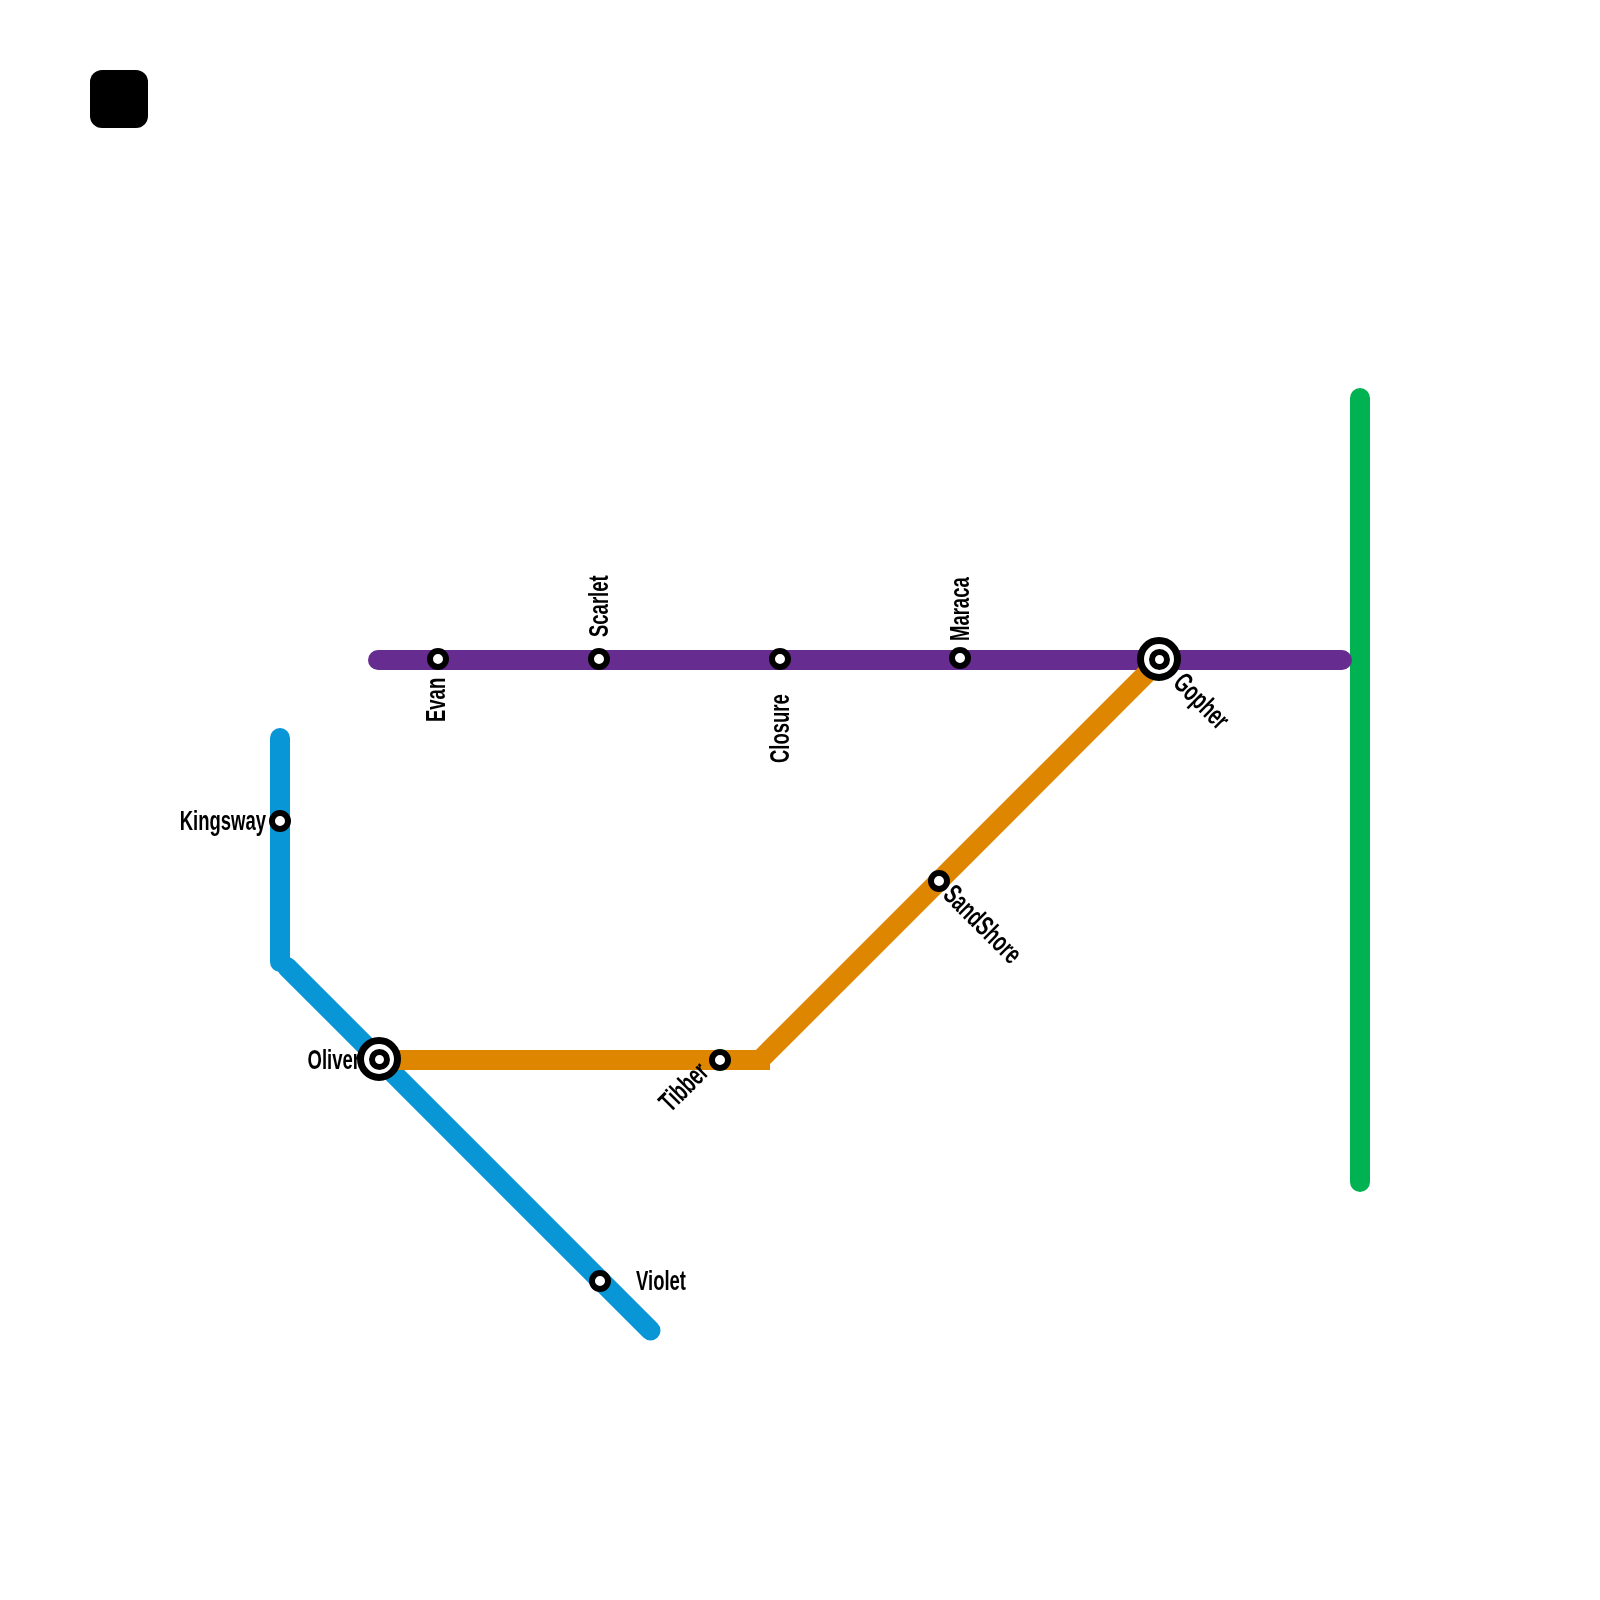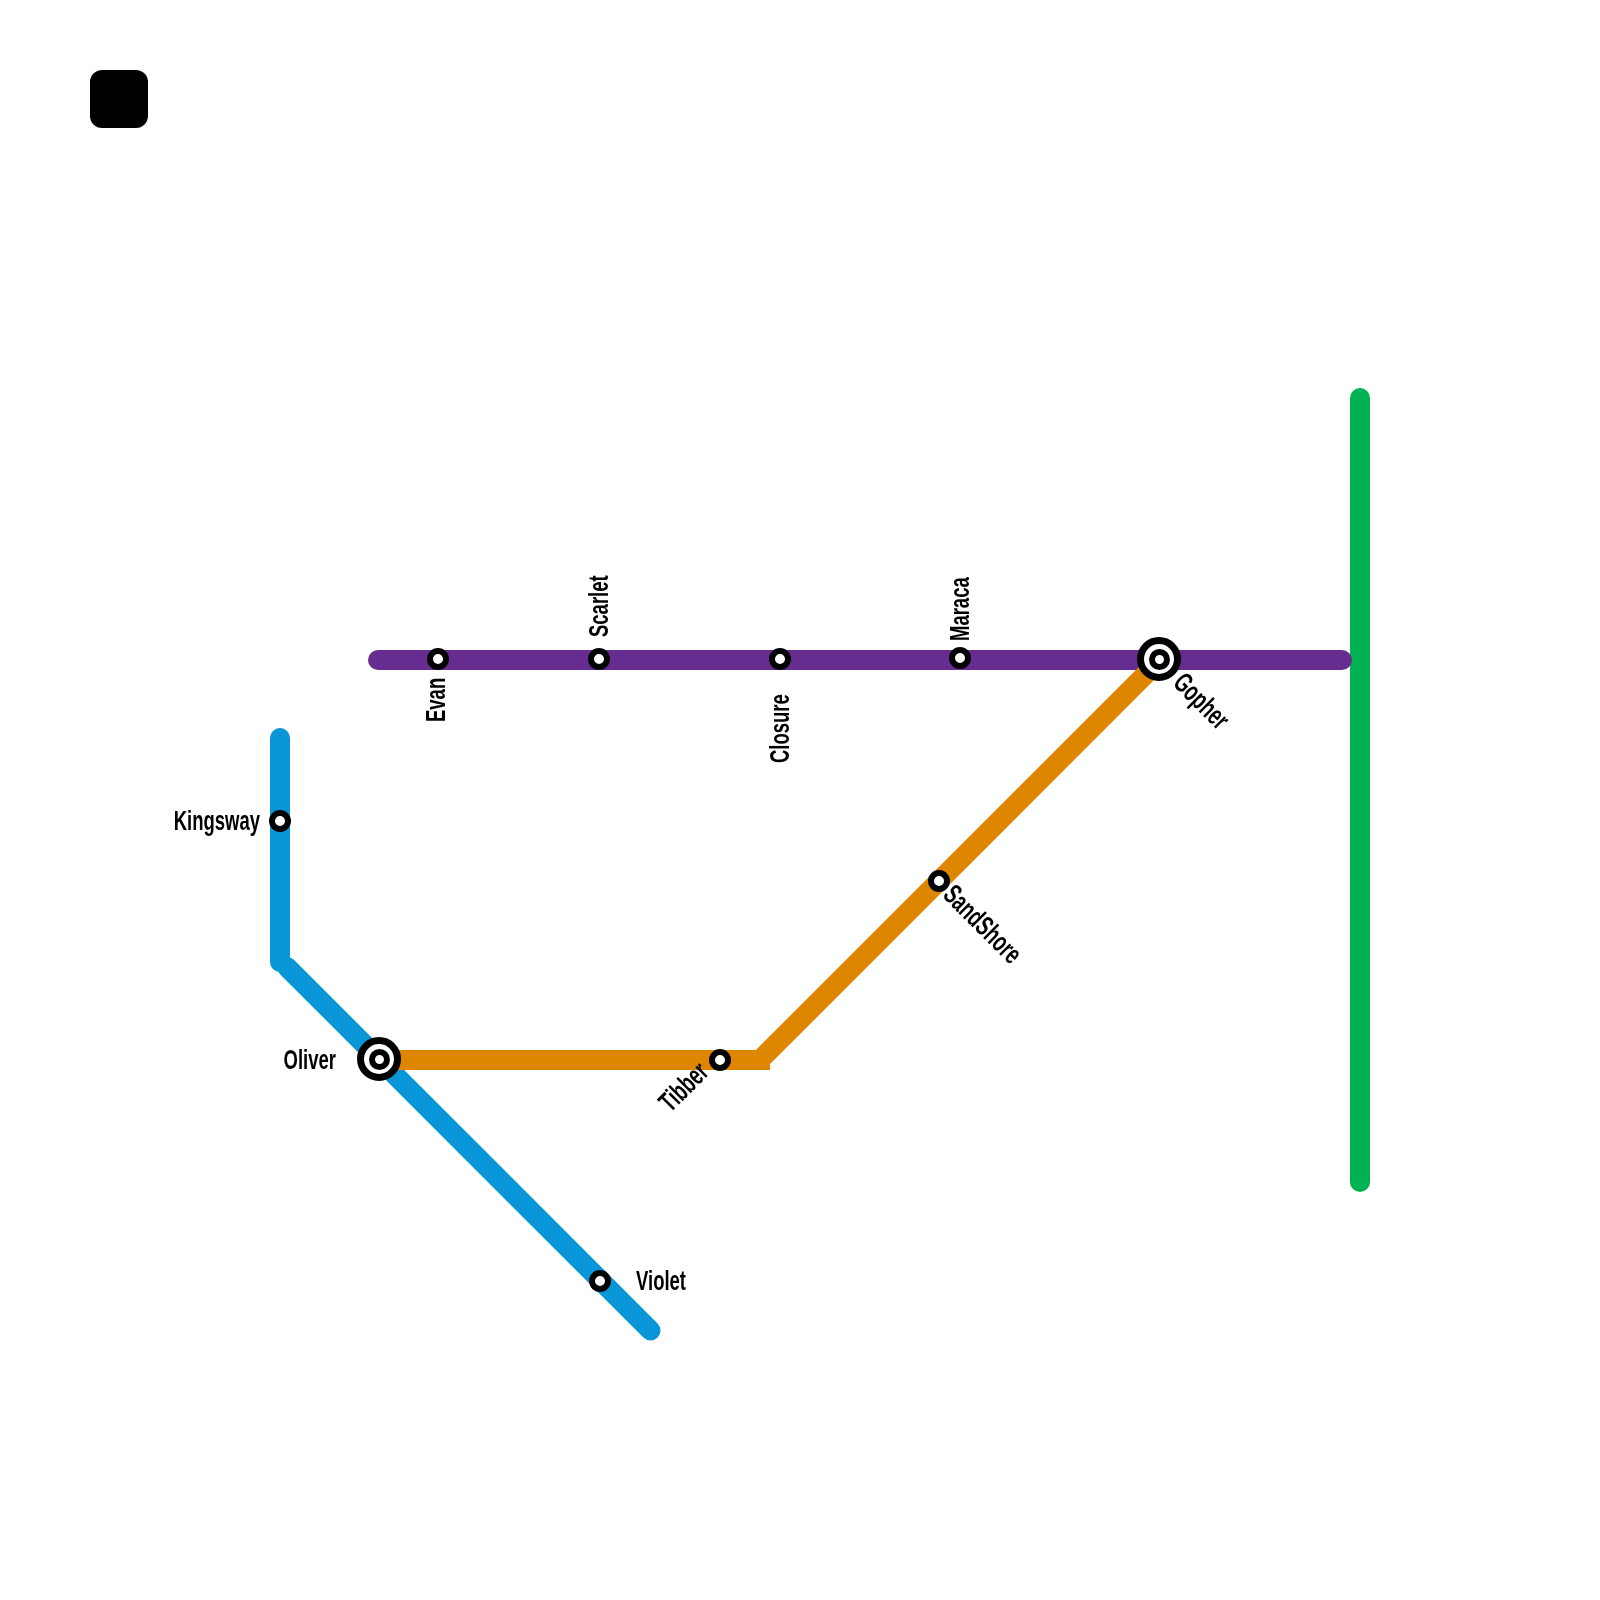--- a/index.html
+++ b/index.html
@@ -59,22 +59,22 @@
   .rot-n90{transform:rotate(-90deg);transform-origin:0 15px;}
   .rot-p45{transform:rotate(45deg);transform-origin:0 15px;}
   .rot-n45{transform:rotate(-45deg);transform-origin:0 15px;}
   .lbl-evan{left:436px;top:707px;}
   .lbl-scarlet{left:599px;top:622px;}
   .lbl-closure{left:780px;top:748px;}
   .lbl-maraca{left:960px;top:626px;}
   .lbl-gopher{left:1178px;top:663px;}
   .lbl-sandshore{left:948px;top:875px;}
   .lbl-tibber{left:664px;top:1092px;}
-  .lbl-kingsway{left:260px;top:821px;}
-  .lbl-oliver{left:336px;top:1060px;}
+  .lbl-kingsway{left:266px;top:821px;}
+  .lbl-oliver{left:360px;top:1060px;}
   .lbl-violet{left:636px;top:1281px;}
   
   .black-square{
     position:absolute;left:90px;top:70px;width:58px;height:58px;
     background:#000000;border-radius:12px;
   }
 </style>
 </head>
 <body>
 

